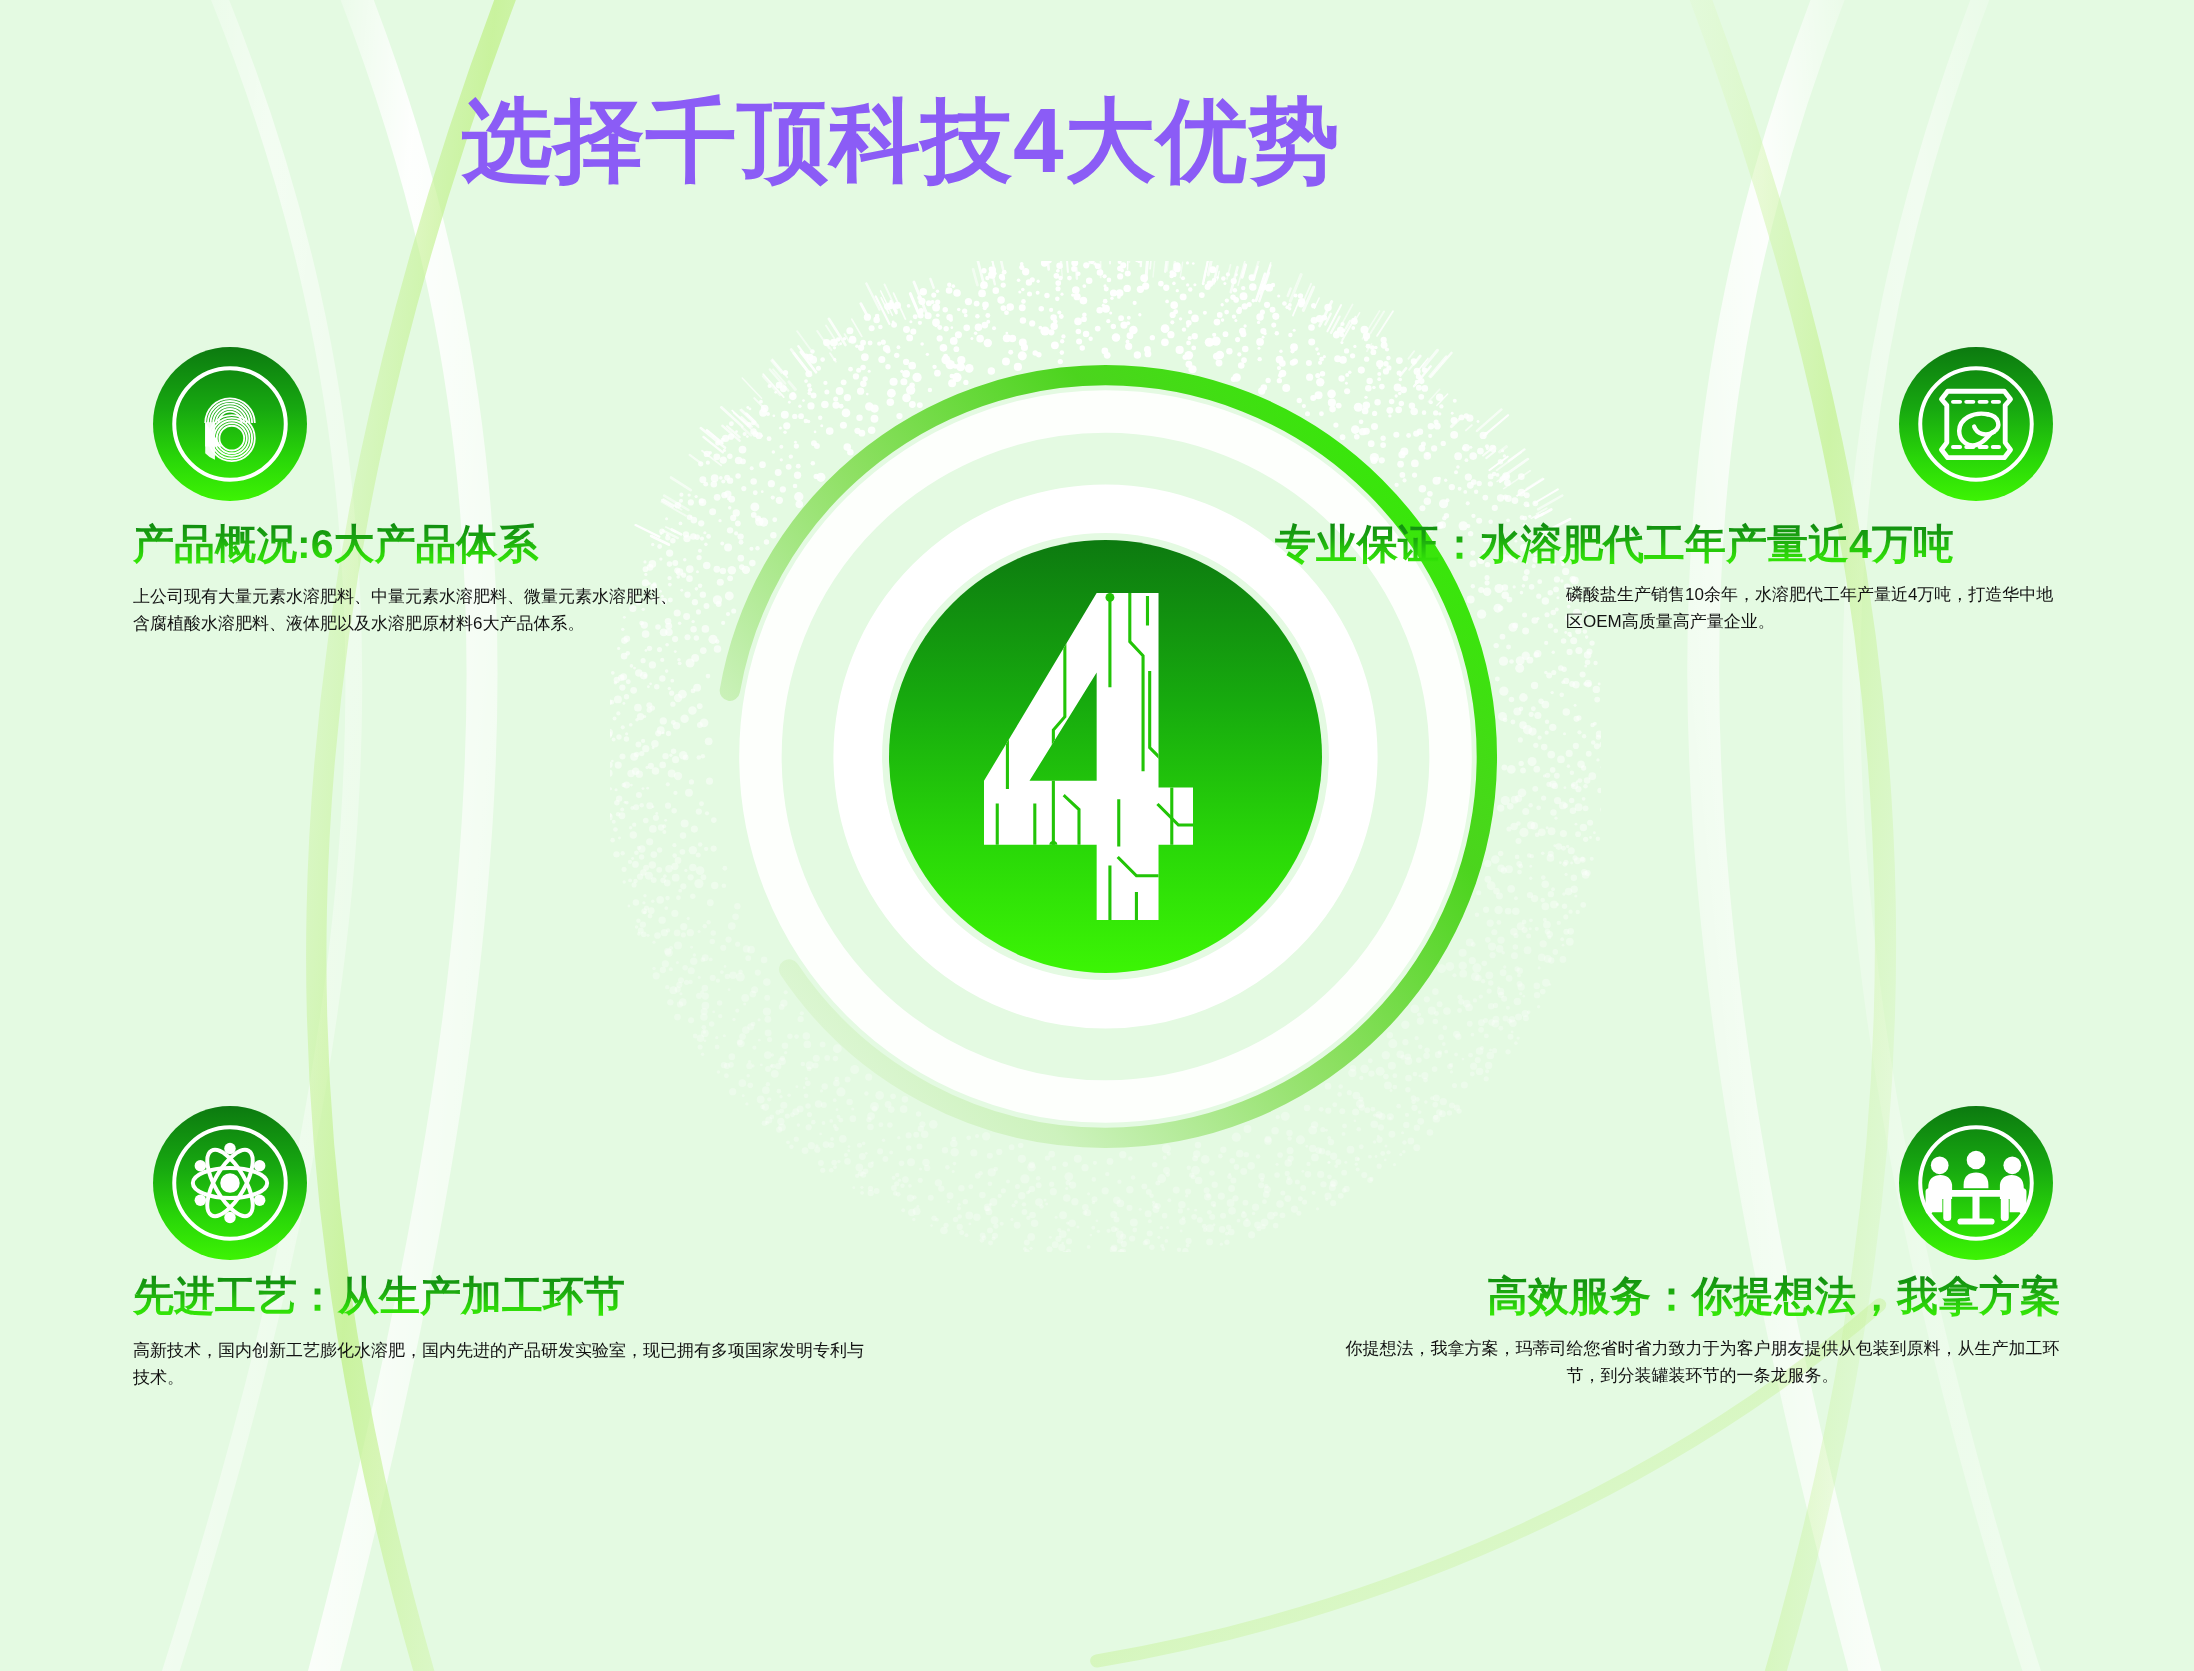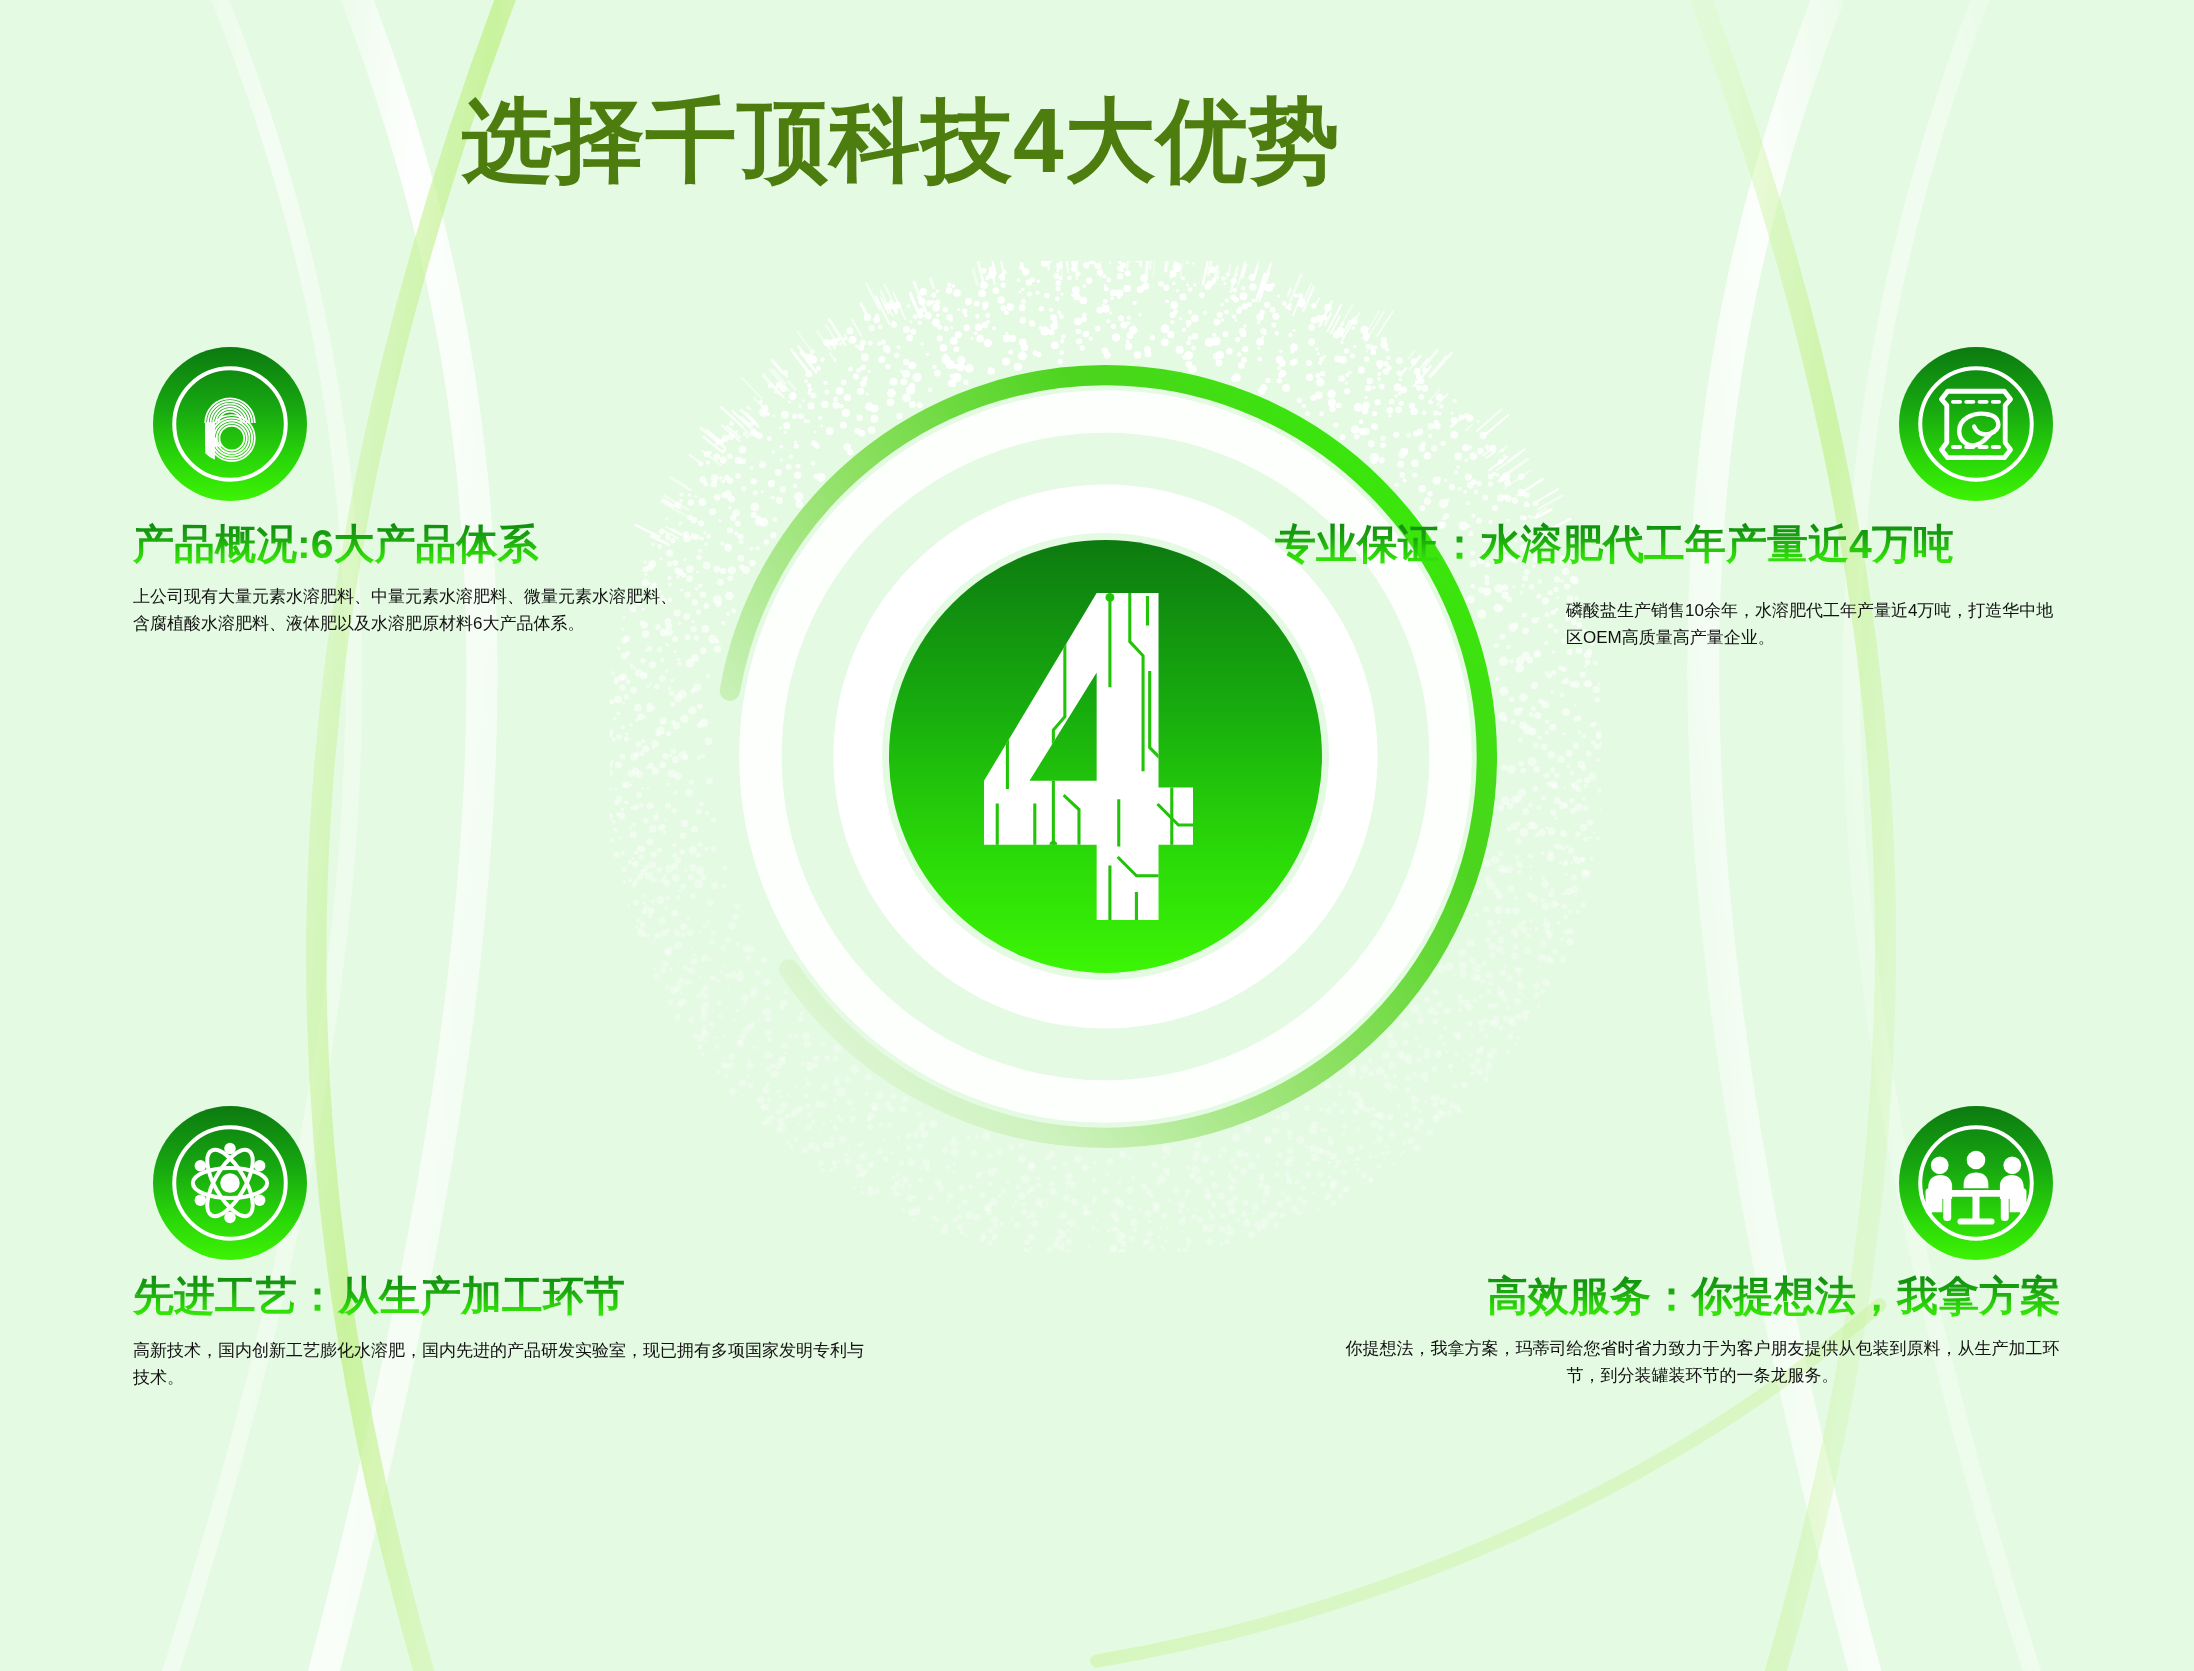--- a/index.html
+++ b/index.html
@@ -13,21 +13,21 @@
   .stage{position:absolute;inset:0;overflow:hidden;}
 
   
   .bg-svg{position:absolute;left:0;top:0;width:2194px;height:1672px;pointer-events:none;}
 
   
   .title{
     position:absolute;left:0;top:93px;width:1802px;
     text-align:center;
     font-size:91px;line-height:1.05;
-    font-weight:bold;color:#4d7c0f;
+    font-weight:bold;color:#8b5cf6;
     letter-spacing:0.9px;
     white-space:nowrap;
   }
 
   
   .center-wrap{
     position:absolute;left:610px;top:261px;width:991px;height:991px;
   }
   .halo{position:absolute;left:0;top:0;width:991px;height:991px;}
   .ring-svg{position:absolute;left:0;top:0;width:991px;height:991px;}
@@ -60,21 +60,21 @@
   
   #q-tl{left:133px;top:347px;width:575px;}
   #q-tl .icon{left:20px;top:0;}
   #q-tl .head{margin-top:175px;}
   #q-tl .body{margin-top:15px;width:544px;text-align:left;}
 
   
   #q-tr{left:1168px;top:347px;width:893px;text-align:right;}
   #q-tr .icon{right:8px;top:0;left:auto;}
   #q-tr .head{margin-top:175px;text-align:center;}
-  #q-tr .body{margin-top:29px;width:495px;margin-left:398px;text-align:left;}
+  #q-tr .body{margin-top:13px;width:495px;margin-left:398px;text-align:left;}
 
   
   #q-bl{left:133px;top:1106px;width:778px;}
   #q-bl .icon{left:20px;top:0;}
   #q-bl .head{margin-top:168px;}
   #q-bl .body{margin-top:17px;width:743px;text-align:left;}
 
   
   #q-br{left:1309px;top:1106px;width:752px;text-align:right;}
   #q-br .icon{right:8px;top:0;left:auto;}

